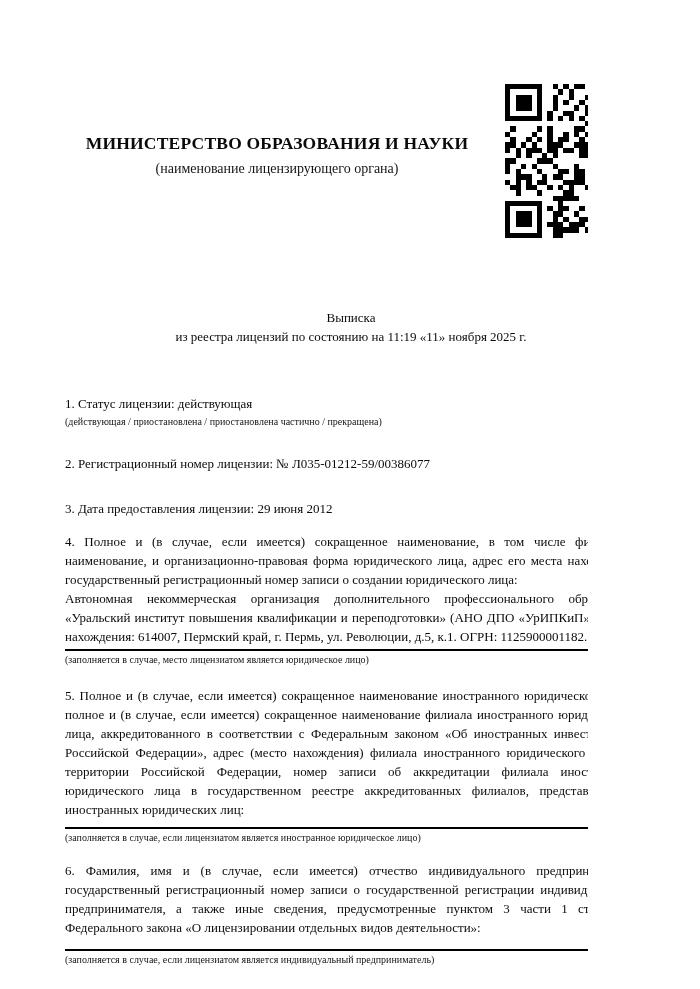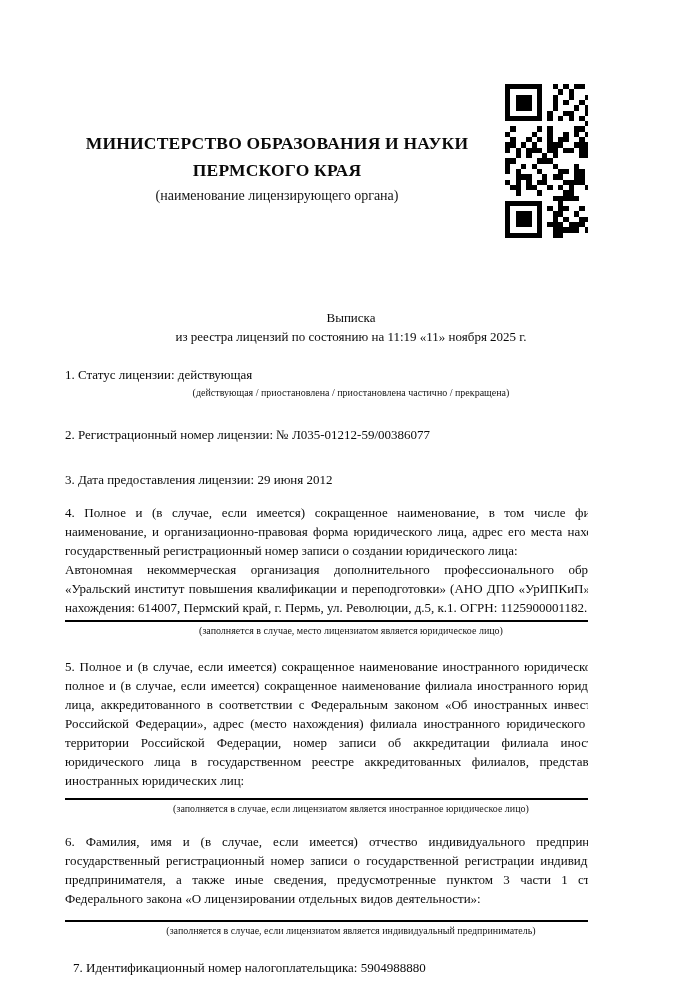--- a/index.html
+++ b/index.html
@@ -27,29 +27,29 @@
     font-size:14px;line-height:14px;margin-top:5px;color:#141414;
   }
   .content{
     position:absolute;top:308px;left:65px;width:572px;
     font-size:13px;line-height:19px;
   }
   .doc-title{text-align:center;}
   .doc-title div{line-height:19px;}
   .p{text-align:justify;}
   .item{margin-top:11px;}
-  #item1{margin-top:19px;}
+  #item1{margin-top:48px;}
   #item2{margin-top:26px;}
   #item3{margin-top:26px;}
   #item4{margin-top:14px;}
   #item5{margin-top:20px;}
   #item6{margin-top:17px;}
   #item7{margin-top:21px;margin-left:8px;}
   .note{
-    font-size:10px;line-height:13px;text-align:center;color:#141414;margin-top:2px;
+    font-size:10px;line-height:13px;color:#141414;margin-top:2px;
   }
   .rule{
     border-top:2px solid #000;height:0;margin-top:3px;
   }
   .rule.standalone5{margin-top:8px;}
   .rule.standalone6{margin-top:12px;}
   .page-footer{
     text-align:center;font-size:12.5px;margin-top:16px;
   }
 </style>
@@ -59,21 +59,20 @@
 <div class="page">
 
   <div class="qr">
     <svg id="qr-svg" viewBox="0 0 29 29" shape-rendering="crispEdges">
         <path d="M0 0h1v1h-1zM1 0h1v1h-1zM2 0h1v1h-1zM3 0h1v1h-1zM4 0h1v1h-1zM5 0h1v1h-1zM6 0h1v1h-1zM9 0h1v1h-1zM11 0h1v1h-1zM13 0h1v1h-1zM14 0h1v1h-1zM22 0h1v1h-1zM23 0h1v1h-1zM24 0h1v1h-1zM25 0h1v1h-1zM26 0h1v1h-1zM27 0h1v1h-1zM28 0h1v1h-1zM0 1h1v1h-1zM6 1h1v1h-1zM10 1h1v1h-1zM12 1h1v1h-1zM17 1h1v1h-1zM19 1h1v1h-1zM22 1h1v1h-1zM28 1h1v1h-1zM0 2h1v1h-1zM2 2h1v1h-1zM3 2h1v1h-1zM4 2h1v1h-1zM6 2h1v1h-1zM9 2h1v1h-1zM12 2h1v1h-1zM15 2h1v1h-1zM16 2h1v1h-1zM17 2h1v1h-1zM19 2h1v1h-1zM22 2h1v1h-1zM24 2h1v1h-1zM25 2h1v1h-1zM26 2h1v1h-1zM28 2h1v1h-1zM0 3h1v1h-1zM2 3h1v1h-1zM3 3h1v1h-1zM4 3h1v1h-1zM6 3h1v1h-1zM9 3h1v1h-1zM11 3h1v1h-1zM14 3h1v1h-1zM17 3h1v1h-1zM19 3h1v1h-1zM22 3h1v1h-1zM24 3h1v1h-1zM25 3h1v1h-1zM26 3h1v1h-1zM28 3h1v1h-1zM0 4h1v1h-1zM2 4h1v1h-1zM3 4h1v1h-1zM4 4h1v1h-1zM6 4h1v1h-1zM9 4h1v1h-1zM13 4h1v1h-1zM15 4h1v1h-1zM16 4h1v1h-1zM17 4h1v1h-1zM18 4h1v1h-1zM20 4h1v1h-1zM22 4h1v1h-1zM24 4h1v1h-1zM25 4h1v1h-1zM26 4h1v1h-1zM28 4h1v1h-1zM0 5h1v1h-1zM6 5h1v1h-1zM8 5h1v1h-1zM11 5h1v1h-1zM12 5h1v1h-1zM15 5h1v1h-1zM17 5h1v1h-1zM18 5h1v1h-1zM19 5h1v1h-1zM22 5h1v1h-1zM28 5h1v1h-1zM0 6h1v1h-1zM1 6h1v1h-1zM2 6h1v1h-1zM3 6h1v1h-1zM4 6h1v1h-1zM5 6h1v1h-1zM6 6h1v1h-1zM8 6h1v1h-1zM10 6h1v1h-1zM12 6h1v1h-1zM14 6h1v1h-1zM16 6h1v1h-1zM18 6h1v1h-1zM20 6h1v1h-1zM22 6h1v1h-1zM23 6h1v1h-1zM24 6h1v1h-1zM25 6h1v1h-1zM26 6h1v1h-1zM27 6h1v1h-1zM28 6h1v1h-1zM15 7h1v1h-1zM18 7h1v1h-1zM19 7h1v1h-1zM1 8h1v1h-1zM6 8h1v1h-1zM8 8h1v1h-1zM13 8h1v1h-1zM14 8h1v1h-1zM16 8h1v1h-1zM19 8h1v1h-1zM20 8h1v1h-1zM24 8h1v1h-1zM26 8h1v1h-1zM27 8h1v1h-1zM0 9h1v1h-1zM5 9h1v1h-1zM8 9h1v1h-1zM11 9h1v1h-1zM13 9h1v1h-1zM15 9h1v1h-1zM16 9h1v1h-1zM17 9h1v1h-1zM22 9h1v1h-1zM23 9h1v1h-1zM24 9h1v1h-1zM1 10h1v1h-1zM4 10h1v1h-1zM6 10h1v1h-1zM8 10h1v1h-1zM10 10h1v1h-1zM11 10h1v1h-1zM14 10h1v1h-1zM16 10h1v1h-1zM19 10h1v1h-1zM20 10h1v1h-1zM22 10h1v1h-1zM24 10h1v1h-1zM28 10h1v1h-1zM0 11h1v1h-1zM1 11h1v1h-1zM3 11h1v1h-1zM5 11h1v1h-1zM8 11h1v1h-1zM9 11h1v1h-1zM10 11h1v1h-1zM13 11h1v1h-1zM14 11h1v1h-1zM15 11h1v1h-1zM17 11h1v1h-1zM18 11h1v1h-1zM19 11h1v1h-1zM23 11h1v1h-1zM24 11h1v1h-1zM27 11h1v1h-1zM0 12h1v1h-1zM2 12h1v1h-1zM4 12h1v1h-1zM5 12h1v1h-1zM6 12h1v1h-1zM8 12h1v1h-1zM9 12h1v1h-1zM11 12h1v1h-1zM12 12h1v1h-1zM14 12h1v1h-1zM15 12h1v1h-1zM16 12h1v1h-1zM18 12h1v1h-1zM20 12h1v1h-1zM21 12h1v1h-1zM23 12h1v1h-1zM24 12h1v1h-1zM2 13h1v1h-1zM4 13h1v1h-1zM7 13h1v1h-1zM9 13h1v1h-1zM14 13h1v1h-1zM15 13h1v1h-1zM16 13h1v1h-1zM17 13h1v1h-1zM18 13h1v1h-1zM20 13h1v1h-1zM21 13h1v1h-1zM24 13h1v1h-1zM26 13h1v1h-1zM27 13h1v1h-1zM0 14h1v1h-1zM1 14h1v1h-1zM6 14h1v1h-1zM7 14h1v1h-1zM8 14h1v1h-1zM16 14h1v1h-1zM18 14h1v1h-1zM19 14h1v1h-1zM23 14h1v1h-1zM24 14h1v1h-1zM25 14h1v1h-1zM26 14h1v1h-1zM27 14h1v1h-1zM28 14h1v1h-1zM0 15h1v1h-1zM3 15h1v1h-1zM5 15h1v1h-1zM9 15h1v1h-1zM13 15h1v1h-1zM16 15h1v1h-1zM17 15h1v1h-1zM21 15h1v1h-1zM24 15h1v1h-1zM25 15h1v1h-1zM26 15h1v1h-1zM0 16h1v1h-1zM2 16h1v1h-1zM6 16h1v1h-1zM10 16h1v1h-1zM11 16h1v1h-1zM13 16h1v1h-1zM14 16h1v1h-1zM16 16h1v1h-1zM17 16h1v1h-1zM19 16h1v1h-1zM21 16h1v1h-1zM23 16h1v1h-1zM26 16h1v1h-1zM27 16h1v1h-1zM2 17h1v1h-1zM3 17h1v1h-1zM4 17h1v1h-1zM7 17h1v1h-1zM9 17h1v1h-1zM10 17h1v1h-1zM13 17h1v1h-1zM14 17h1v1h-1zM16 17h1v1h-1zM18 17h1v1h-1zM19 17h1v1h-1zM20 17h1v1h-1zM21 17h1v1h-1zM23 17h1v1h-1zM25 17h1v1h-1zM27 17h1v1h-1zM28 17h1v1h-1zM0 18h1v1h-1zM2 18h1v1h-1zM4 18h1v1h-1zM6 18h1v1h-1zM7 18h1v1h-1zM11 18h1v1h-1zM12 18h1v1h-1zM13 18h1v1h-1zM14 18h1v1h-1zM18 18h1v1h-1zM21 18h1v1h-1zM23 18h1v1h-1zM27 18h1v1h-1zM28 18h1v1h-1zM1 19h1v1h-1zM2 19h1v1h-1zM4 19h1v1h-1zM5 19h1v1h-1zM8 19h1v1h-1zM10 19h1v1h-1zM12 19h1v1h-1zM15 19h1v1h-1zM18 19h1v1h-1zM20 19h1v1h-1zM21 19h1v1h-1zM22 19h1v1h-1zM23 19h1v1h-1zM24 19h1v1h-1zM25 19h1v1h-1zM26 19h1v1h-1zM27 19h1v1h-1zM28 19h1v1h-1zM2 20h1v1h-1zM6 20h1v1h-1zM11 20h1v1h-1zM12 20h1v1h-1zM16 20h1v1h-1zM17 20h1v1h-1zM18 20h1v1h-1zM19 20h1v1h-1zM20 20h1v1h-1zM21 20h1v1h-1zM22 20h1v1h-1zM23 20h1v1h-1zM24 20h1v1h-1zM25 20h1v1h-1zM9 21h1v1h-1zM10 21h1v1h-1zM11 21h1v1h-1zM12 21h1v1h-1zM13 21h1v1h-1zM16 21h1v1h-1zM17 21h1v1h-1zM18 21h1v1h-1zM19 21h1v1h-1zM20 21h1v1h-1zM24 21h1v1h-1zM0 22h1v1h-1zM1 22h1v1h-1zM2 22h1v1h-1zM3 22h1v1h-1zM4 22h1v1h-1zM5 22h1v1h-1zM6 22h1v1h-1zM10 22h1v1h-1zM16 22h1v1h-1zM17 22h1v1h-1zM18 22h1v1h-1zM19 22h1v1h-1zM20 22h1v1h-1zM22 22h1v1h-1zM24 22h1v1h-1zM25 22h1v1h-1zM27 22h1v1h-1zM0 23h1v1h-1zM6 23h1v1h-1zM8 23h1v1h-1zM10 23h1v1h-1zM11 23h1v1h-1zM14 23h1v1h-1zM17 23h1v1h-1zM20 23h1v1h-1zM24 23h1v1h-1zM27 23h1v1h-1zM28 23h1v1h-1zM0 24h1v1h-1zM2 24h1v1h-1zM3 24h1v1h-1zM4 24h1v1h-1zM6 24h1v1h-1zM9 24h1v1h-1zM10 24h1v1h-1zM13 24h1v1h-1zM19 24h1v1h-1zM20 24h1v1h-1zM21 24h1v1h-1zM22 24h1v1h-1zM23 24h1v1h-1zM24 24h1v1h-1zM26 24h1v1h-1zM27 24h1v1h-1zM0 25h1v1h-1zM2 25h1v1h-1zM3 25h1v1h-1zM4 25h1v1h-1zM6 25h1v1h-1zM9 25h1v1h-1zM11 25h1v1h-1zM14 25h1v1h-1zM15 25h1v1h-1zM16 25h1v1h-1zM17 25h1v1h-1zM19 25h1v1h-1zM20 25h1v1h-1zM23 25h1v1h-1zM24 25h1v1h-1zM25 25h1v1h-1zM27 25h1v1h-1zM28 25h1v1h-1zM0 26h1v1h-1zM2 26h1v1h-1zM3 26h1v1h-1zM4 26h1v1h-1zM6 26h1v1h-1zM8 26h1v1h-1zM9 26h1v1h-1zM10 26h1v1h-1zM12 26h1v1h-1zM13 26h1v1h-1zM14 26h1v1h-1zM18 26h1v1h-1zM21 26h1v1h-1zM22 26h1v1h-1zM23 26h1v1h-1zM24 26h1v1h-1zM0 27h1v1h-1zM6 27h1v1h-1zM9 27h1v1h-1zM10 27h1v1h-1zM11 27h1v1h-1zM12 27h1v1h-1zM13 27h1v1h-1zM15 27h1v1h-1zM18 27h1v1h-1zM23 27h1v1h-1zM27 27h1v1h-1zM0 28h1v1h-1zM1 28h1v1h-1zM2 28h1v1h-1zM3 28h1v1h-1zM4 28h1v1h-1zM5 28h1v1h-1zM6 28h1v1h-1zM9 28h1v1h-1zM10 28h1v1h-1zM17 28h1v1h-1zM19 28h1v1h-1zM21 28h1v1h-1zM22 28h1v1h-1zM23 28h1v1h-1zM25 28h1v1h-1zM26 28h1v1h-1zM28 28h1v1h-1z" fill="#000000"></path>
       </svg>
   </div>
 
   <div class="header">
     <div class="ministry-line">МИНИСТЕРСТВО ОБРАЗОВАНИЯ И НАУКИ</div>
-    <div class="ministry-line">ПЕРМСКОГО КРАЯ</div>
     <div class="header-caption">(наименование лицензирующего органа)</div>
   </div>
 
   <div class="content">
 
     <div class="doc-title">
       <div>Выписка</div>
       <div>из реестра лицензий по состоянию на 11:19 «11» ноября 2025 г.</div>
     </div>
 

